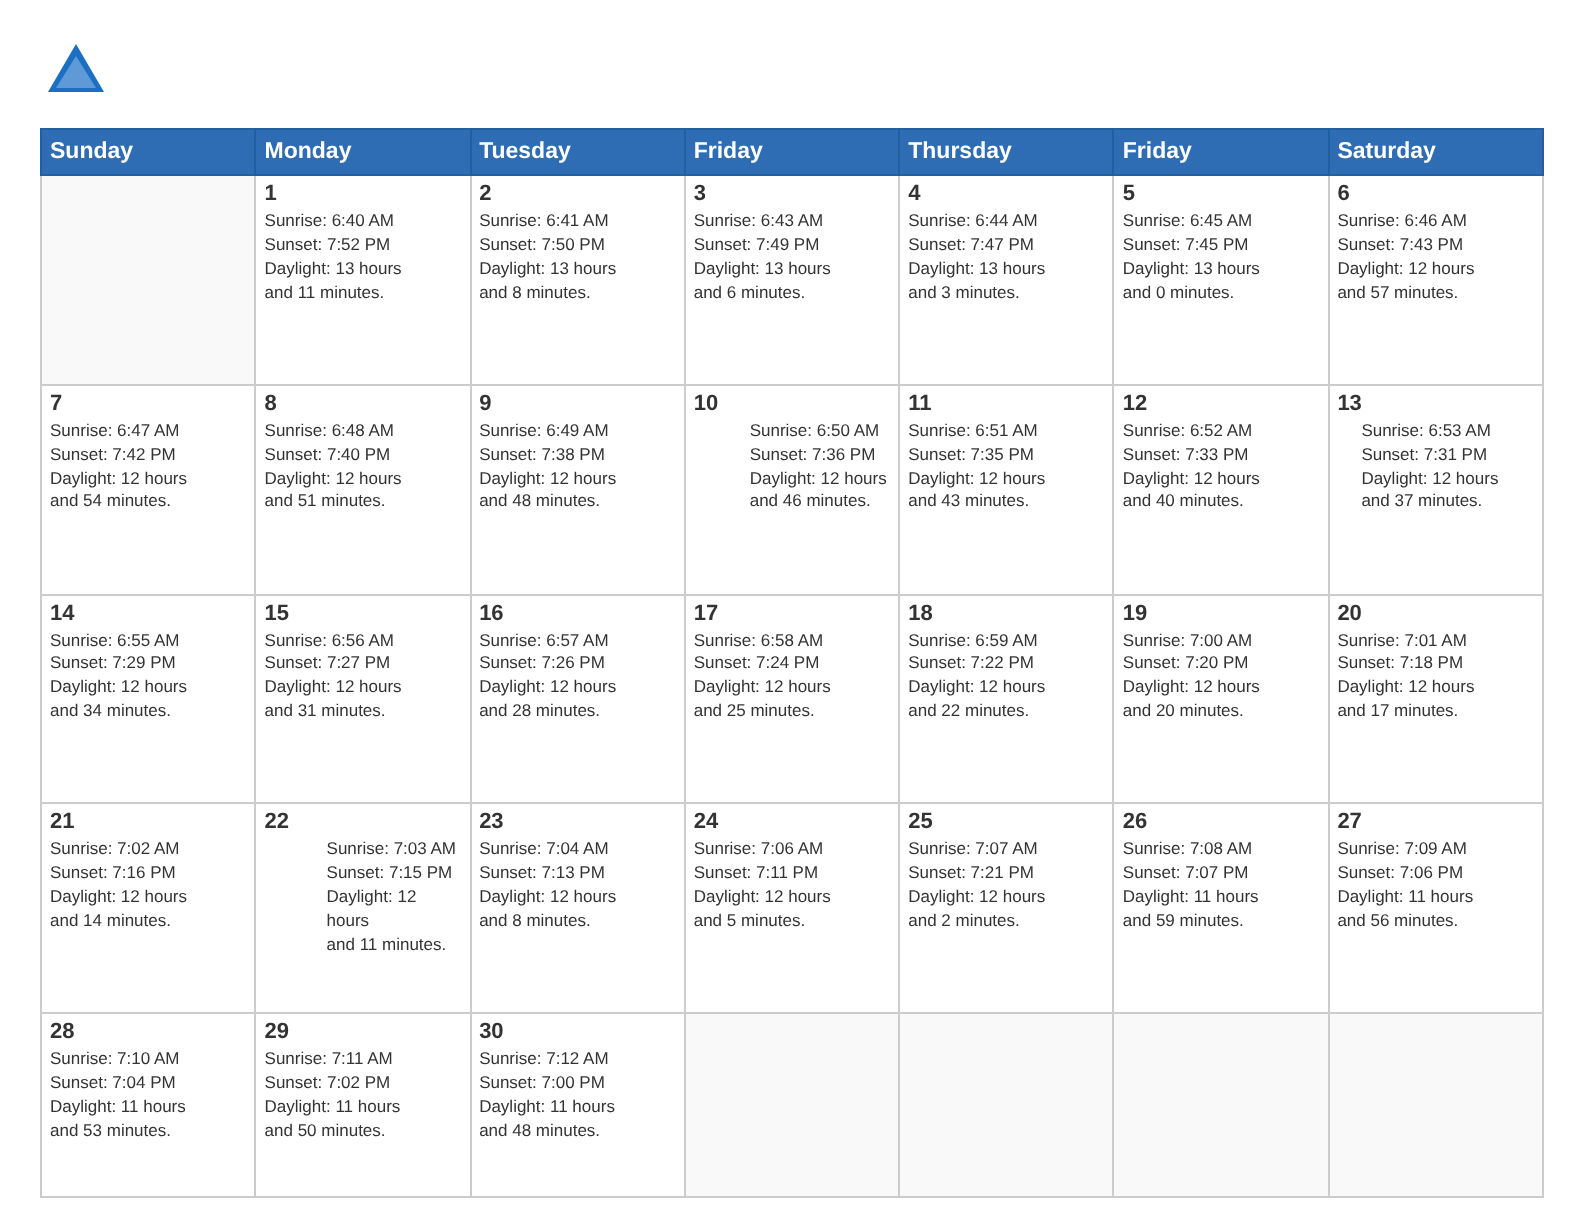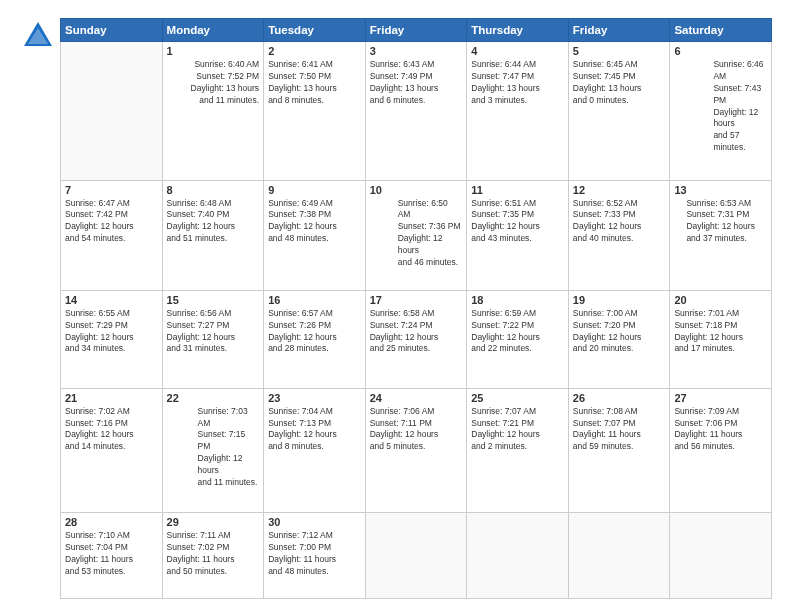--- a/index.html
+++ b/index.html
@@ -8,21 +8,21 @@
       background: #fff;
       width: 792px;
       height: 612px;
       overflow: hidden;
     }
     .page {
       width: 792px;
       height: 612px;
       padding: 18px 20px 13px 20px;
       display: flex;
-      flex-direction: row;
+      flex-direction: column;
     }
     .header {
       display: flex;
       align-items: flex-start;
       justify-content: space-between;
       margin-bottom: 10px;
     }
     .logo {
       display: flex;
       align-items: center;
@@ -133,21 +133,21 @@
           <th>Thursday</th>
           <th>Friday</th>
           <th>Saturday</th>
         </tr>
     </thead>
     <tbody id="calendar-body">
     <tr>
           <td class="empty-cell"></td>
           <td>
             <span class="day-number">1</span>
-            <div class="cell-info" style="white-space: pre-line; text-align: right;">Sunrise: 6:40 AM
+            <div class="cell-info" style="white-space: pre-line;">Sunrise: 6:40 AM
 Sunset: 7:52 PM
 Daylight: 13 hours
 and 11 minutes.</div>
           </td>
           <td>
             <span class="day-number">2</span>
             <div class="cell-info" style="white-space: pre-line;">Sunrise: 6:41 AM
 Sunset: 7:50 PM
 Daylight: 13 hours
 and 8 minutes.</div>
@@ -168,21 +168,21 @@
           </td>
           <td>
             <span class="day-number">5</span>
             <div class="cell-info" style="white-space: pre-line;">Sunrise: 6:45 AM
 Sunset: 7:45 PM
 Daylight: 13 hours
 and 0 minutes.</div>
           </td>
           <td>
             <span class="day-number">6</span>
-            <div class="cell-info" style="white-space: pre-line; margin-left: 39px;">Sunrise: 6:46 AM
+            <div class="cell-info" style="white-space: pre-line;">Sunrise: 6:46 AM
 Sunset: 7:43 PM
 Daylight: 12 hours
 and 57 minutes.</div>
           </td>
         </tr>
         <tr>
           <td>
             <span class="day-number">7</span>
             <div class="cell-info" style="white-space: pre-line;">Sunrise: 6:47 AM
 Sunset: 7:42 PM

